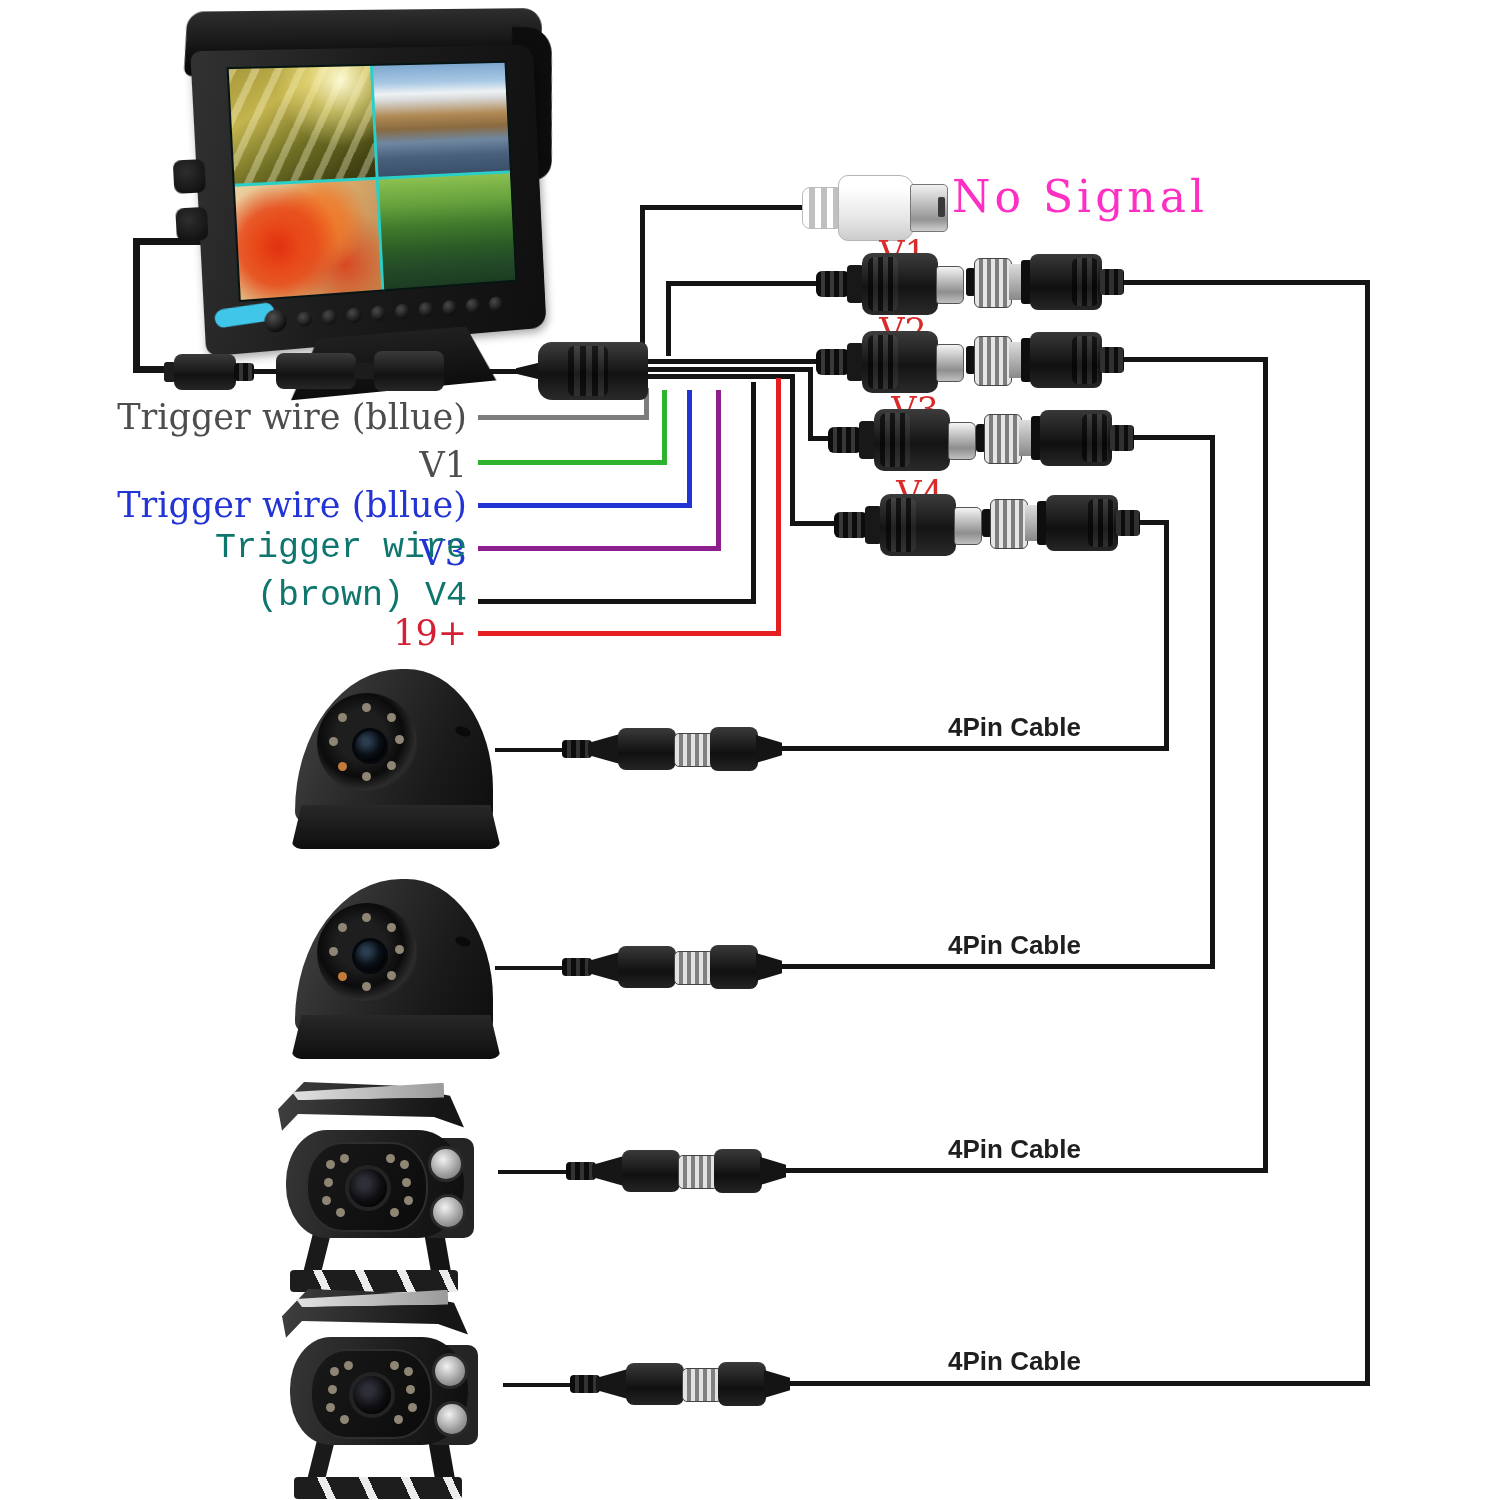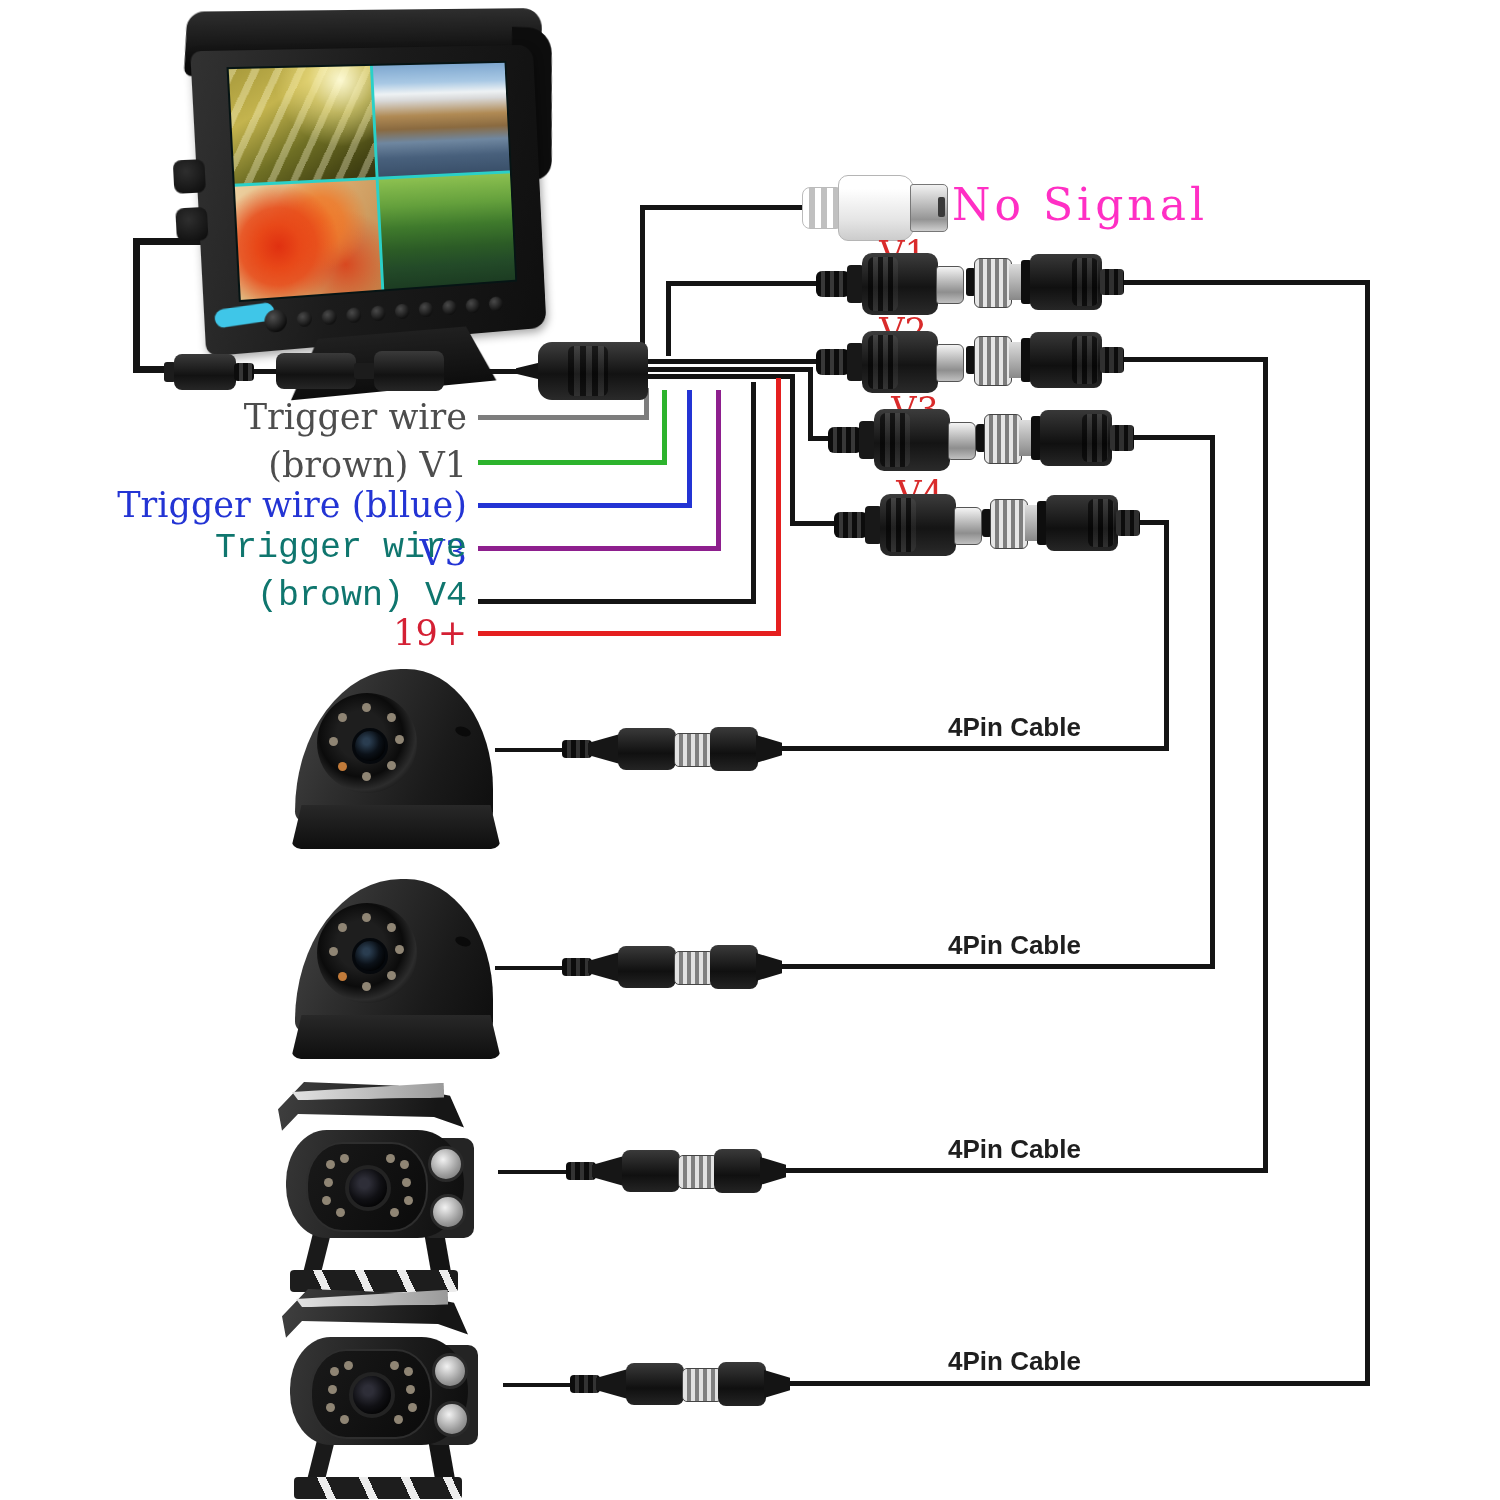--- a/index.html
+++ b/index.html
@@ -4,21 +4,21 @@
 <style>
   html,body{margin:0;padding:0;background:#fff;}
   #canvas{position:relative;width:1500px;height:1500px;background:#fff;overflow:hidden;
           font-family:"Liberation Serif","DejaVu Serif",serif;}
   .ln{position:absolute;background:#141414;}
   
   .trig-label{position:absolute;left:95px;width:372px;height:48px;line-height:48px;
               text-align:right;font-size:35px;font-family:"DejaVu Serif",serif;}
   .chan-label{position:absolute;width:70px;height:40px;line-height:40px;text-align:center;
               font-size:35px;font-family:"DejaVu Serif",serif;}
-  .nosignal{position:absolute;left:952px;top:178px;width:260px;height:54px;line-height:54px;
+  .nosignal{position:absolute;left:952px;top:170px;width:260px;height:54px;line-height:54px;
             font-size:44px;letter-spacing:4px;font-family:"DejaVu Serif",serif;}
   .cable-label{position:absolute;width:160px;height:34px;line-height:34px;font-size:26px;
                font-weight:700;font-family:"Liberation Sans",sans-serif;}
   
   .monitor{position:absolute;left:162px;top:2px;width:424px;height:402px;
            transform:perspective(1100px) rotateY(14deg) rotate(-3deg);}
   .m-shade{position:absolute;left:34px;top:8px;width:366px;height:62px;
            background:linear-gradient(180deg,#2e2e2e,#0b0b0b 80%);
            border-radius:16px 22px 4px 8px;transform:skewX(-6deg);}
   .m-shade-r{position:absolute;left:364px;top:28px;width:44px;height:158px;background:#0d0d0d;
@@ -309,21 +309,21 @@
   </div>
   <div class="fc" style="left:982px;top:493px">
     <div class="fc-collar"></div>
       <div class="fc-nut"></div>
     <div class="fc-neck"></div>
       <div class="fc-ring"></div>
     <div class="fc-body"></div>
       <div class="fc-tail"></div>
   </div>
 
-  <div class="trig-label" style="top: 393px; color: rgb(77, 77, 77);">Trigger wire (brown) V1</div>
+  <div class="trig-label" style="top: 393px; color: rgb(77, 77, 77);">Trigger wire (bllue) V1</div>
   <div class="trig-label" style="top: 481px; color: rgb(35, 52, 212);">Trigger wire (bllue) V3</div>
   <div class="trig-label" style="top: 524px; color: #0f766e; font-family: Liberation Mono, monospace;">Trigger wire (brown) V4</div>
   <div class="trig-label" style="top: 609px; color: rgb(212, 32, 52);">19+</div>
 
   <div class="cable-label" style="left: 948px; top: 710px; color: rgb(31, 31, 31);">4Pin Cable</div>
   <div class="cable-label" style="left: 948px; top: 928px; color: rgb(31, 31, 31);">4Pin Cable</div>
   <div class="cable-label" style="left: 948px; top: 1132px; color: rgb(31, 31, 31);">4Pin Cable</div>
   <div class="cable-label" style="left: 948px; top: 1344px; color: rgb(31, 31, 31);">4Pin Cable</div>
 
   <div class="ic" style="left:562px;top:726px">

